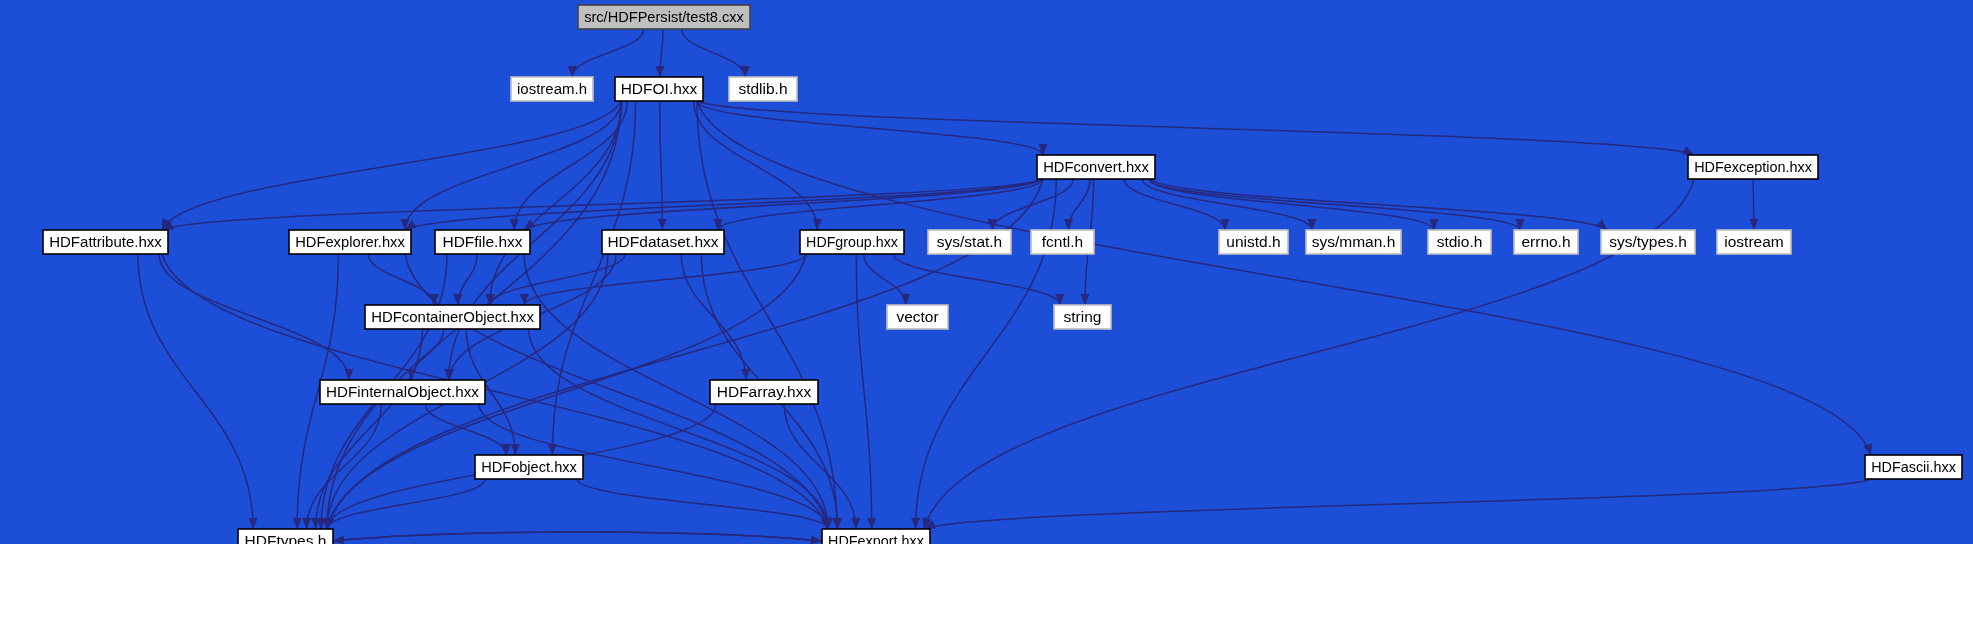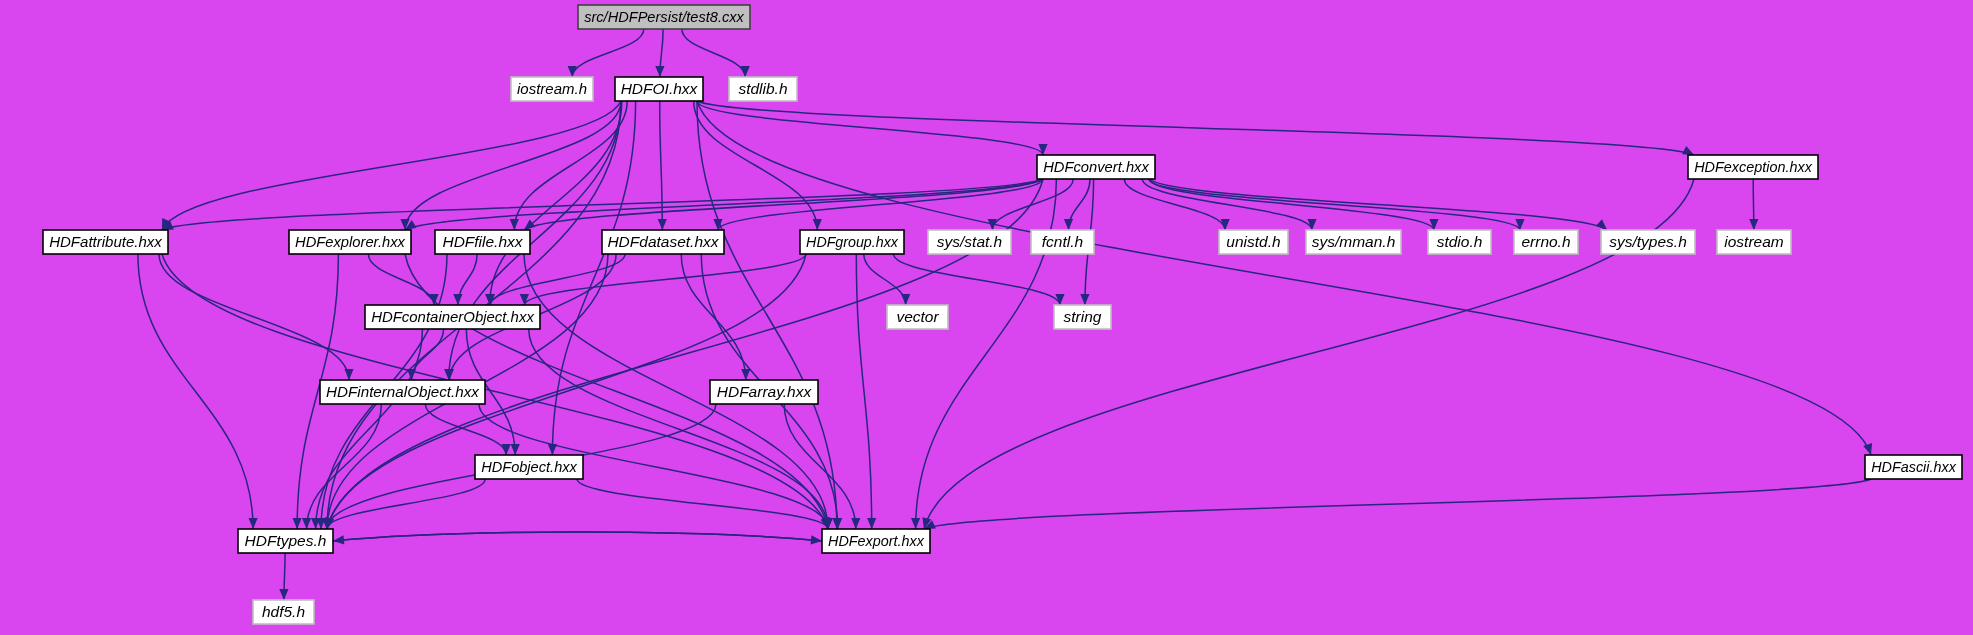--- a/index.html
+++ b/index.html
@@ -6,24 +6,23 @@
     margin: 0;
     padding: 0;
     background: #ffffff;
   }
   body {
     font-family: "Liberation Sans", sans-serif;
   }
   #graph-wrap {
     position: relative;
     width: 1973px;
-    height: 635px;
-    background: #d946ef;
+    height: 544px;
+    background: #1d4ed8;
     overflow: hidden;
-    font-style: italic;
   }
   svg#dep-graph {
     display: block;
     width: 1973px;
     height: 635px;
   }
   .node-box {
     fill: #ffffff;
     stroke: #000000;
     stroke-width: 1.6;

